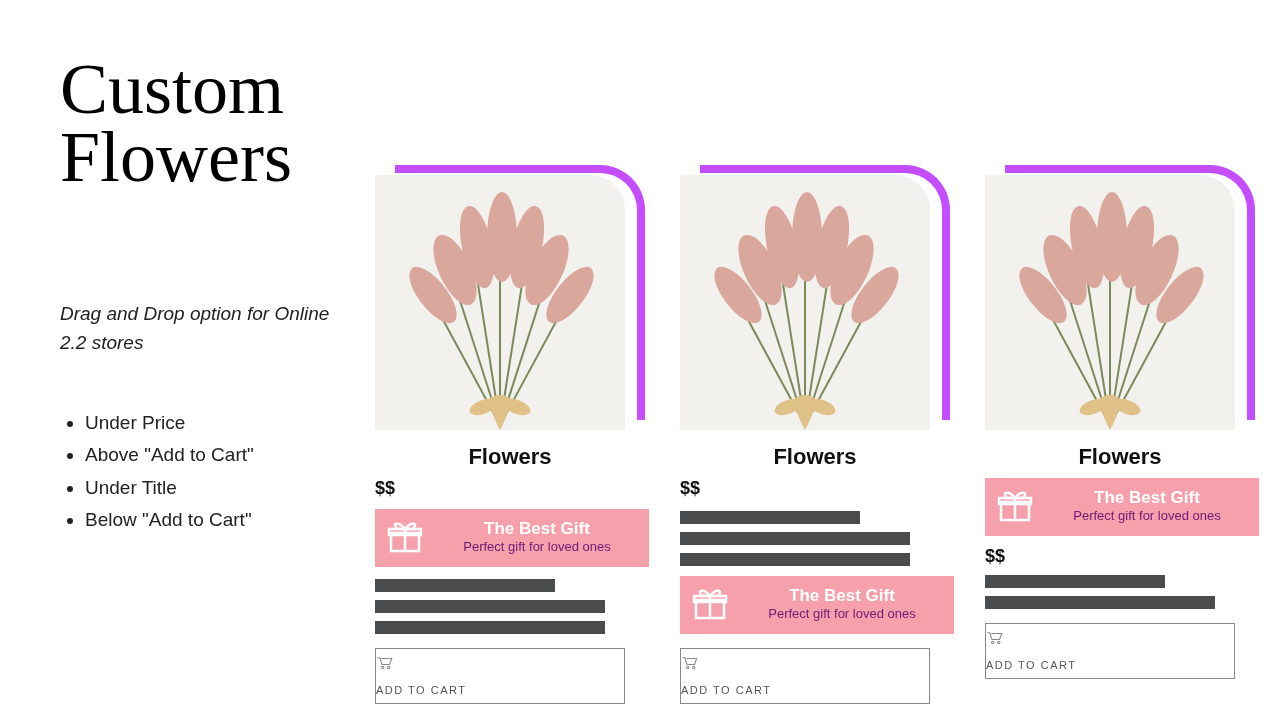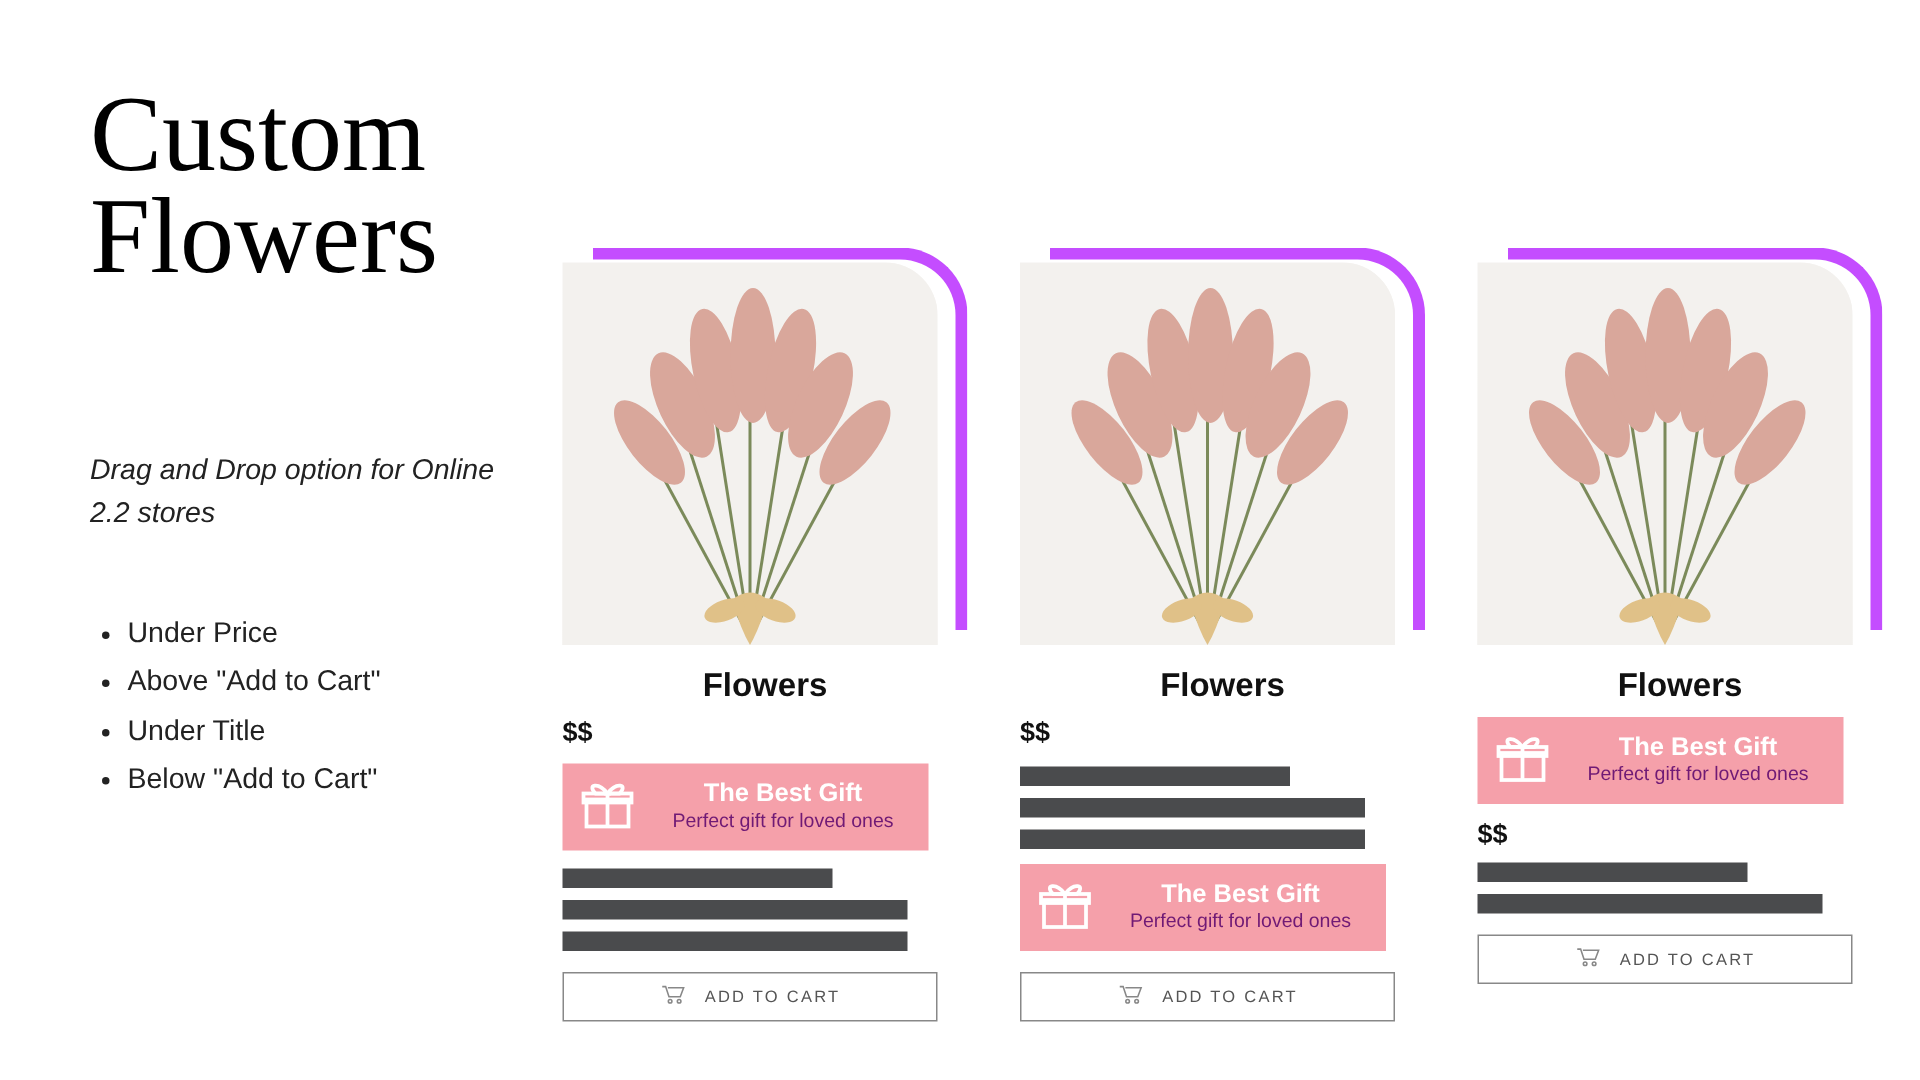--- a/index.html
+++ b/index.html
@@ -92,21 +92,21 @@
   .price {
     font-weight: 700;
     font-size: 18px;
     margin-top: 8px;
     color: #111;
   }
 
   .gift-badge {
     margin-top: 10px;
     background: #f5a0aa;
-    width: 244px;
+    width: 274px;
     padding: 8px 10px 10px 10px;
     display: flex;
     align-items: center;
     gap: 10px;
   }
   .gift-badge .icon {
     width: 40px; height: 40px; flex-shrink:0;
   }
   .gift-badge .gtxt {
     color: #fff;
@@ -130,27 +130,28 @@
   .gbars .b2 { width: 230px; }
   .gbars .b3 { width: 230px; }
 
   .add-cart {
     margin-top: 14px;
     width: 250px;
     border: 1px solid #888;
     background: #fff;
     padding: 7px 0;
     display: flex;
-    align-items: center;
+    align-items: flex-start;
     justify-content: center;
     gap: 12px;
     font-size: 11px;
     letter-spacing: 1.5px;
     color: #555;
     cursor: pointer;
+    flex-direction: column;
   }
   .add-cart svg { width: 18px; height: 14px; }
 
 </style>
 </head>
 <body>
 
 <div class="heading">
   <span>Custom</span><br>
   <span>Flowers</span>

